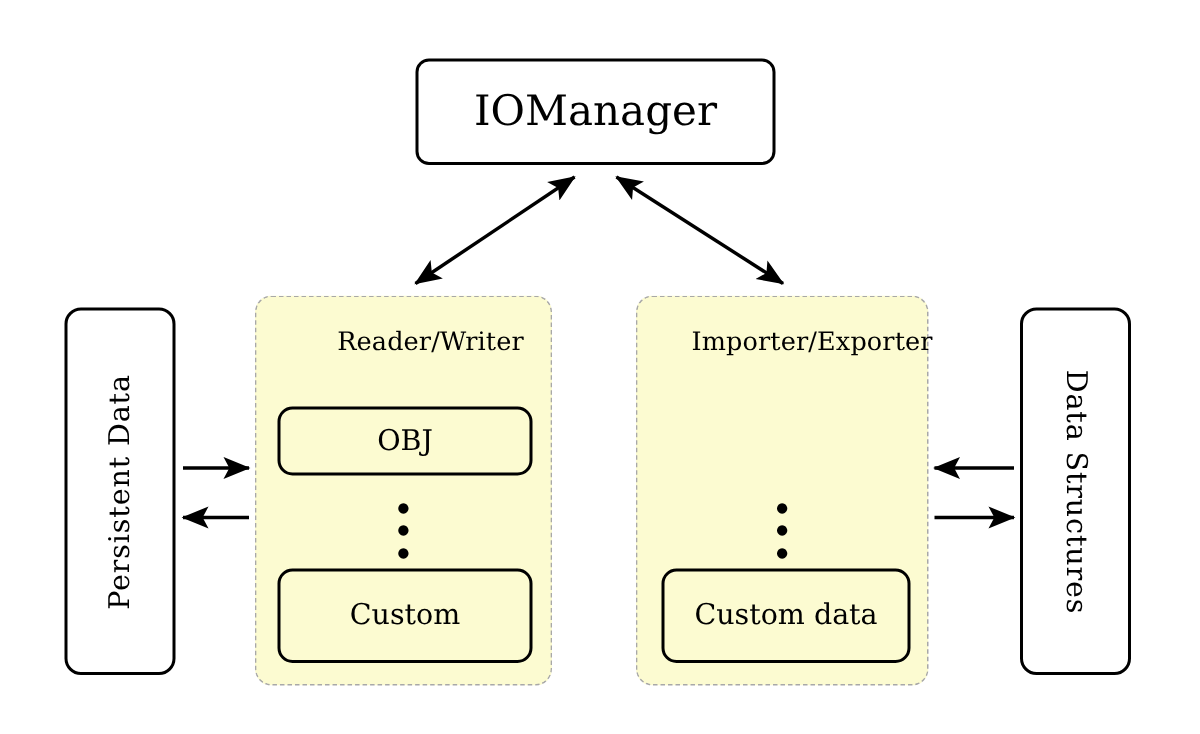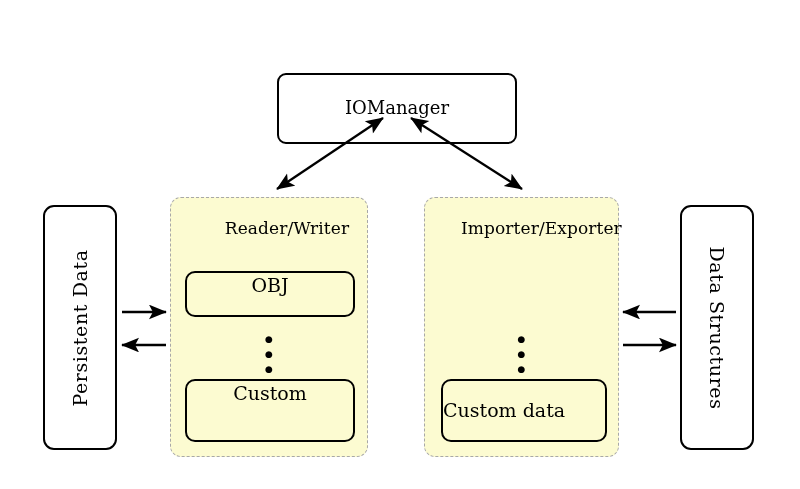--- a/index.html
+++ b/index.html
@@ -49,21 +49,21 @@
     white-space: nowrap;
     margin-left: 36px;
   }
   .inner-box {
     position: absolute;
     box-sizing: border-box;
     background: #fcfbd1;
     border: 2.6px solid #000000;
     border-radius: 10px;
     display: flex;
-    align-items: flex-start;
+    align-items: center;
     justify-content: center;
     text-align: center;
     font-size: 19px;
     line-height: 1.28;
   }
   .inner-box span { display: block; }
   .vdots {
     position: absolute;
     text-align: center;
     font-size: 22px;
@@ -91,21 +91,21 @@
     position: absolute;
     top: 50%;
     left: 50%;
     white-space: nowrap;
     font-size: 19px;
     letter-spacing: 0.6px;
   }
   .side-label.ccw { transform: translate(-50%, -50%) rotate(-90deg); }
   .side-label.cw  { transform: translate(-50%, -50%) rotate(90deg); }
 
-  .title-box { font-size: 18px; margin-top: 34px; }
+  .title-box { font-size: 28px; }
 
   
   #arrow-layer {
     position: absolute;
     left: 0;
     top: 0;
     width: 800px;
     height: 489px;
     pointer-events: none;
   }

